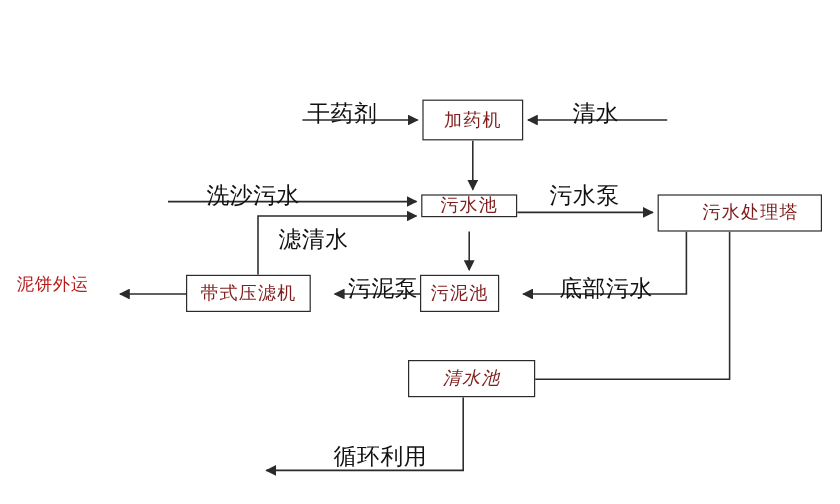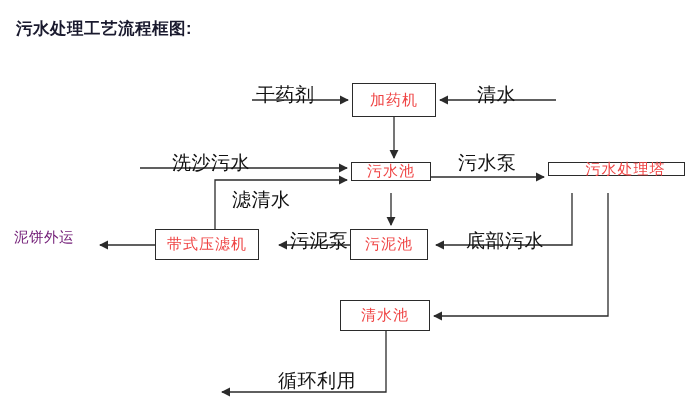--- a/index.html
+++ b/index.html
@@ -32,49 +32,48 @@
     left: 0;
     top: 0;
     width: 700px;
     height: 420px;
   }
   .node {
     position: absolute;
     box-sizing: border-box;
     border: 1.3px solid #2b2b2b;
     background: #ffffff;
-    color: #ef4444;
+    color: #7f1d1d;
     font-size: 15px;
     display: flex;
     align-items: center;
     justify-content: center;
     white-space: nowrap;
     letter-spacing: 1px;
   }
   .edge-label {
     position: absolute;
     font-size: 19px;
     color: #111111;
     white-space: nowrap;
     letter-spacing: 0.5px;
   }
   .term-label {
     position: absolute;
     font-size: 14.5px;
-    color: #701a75;
+    color: #b91c1c;
     white-space: nowrap;
     letter-spacing: 0.5px;
   }
 </style>
 </head>
 <body>
 
 <div id="canvas">
 
-  <div id="title">污水处理工艺流程框图:</div>
 
   <svg id="wires" viewBox="0 0 700 420" xmlns="http://www.w3.org/2000/svg">
     <defs>
       <marker id="arrow" viewBox="0 0 10 10" refX="9" refY="5" markerWidth="7" markerHeight="7" orient="auto-start-reverse">
         <path d="M 0 0 L 10 5 L 0 10 z" fill="#2b2b2b"></path>
       </marker>
     </defs>
     <g stroke="#2b2b2b" stroke-width="1.3" fill="none" marker-end="url(#arrow)">
 
       <path d="M 252 100 L 348 100"></path>
@@ -99,24 +98,24 @@
 
       <path d="M 608 193 L 608 316 L 434 316"></path>
 
       <path d="M 386 331 L 386 392 L 222 392"></path>
     </g>
   </svg>
 
   <div id="nodes-layer">
       <div class="node" style="left: 352px; top: 83px; width: 84px; height: 34px;">加药机</div>
       <div class="node" style="left: 351px; top: 162px; width: 80px; height: 19px;">污水池</div>
-      <div class="node" style="left: 548px; top: 162px; width: 137px; height: 14px; padding-left: 18px;">污水处理塔</div>
+      <div class="node" style="left: 548px; top: 162px; width: 137px; height: 31px; padding-left: 18px;">污水处理塔</div>
       <div class="node" style="left: 155px; top: 229px; width: 104px; height: 31px;">带式压滤机</div>
-      <div class="node" style="left: 350px; top: 229px; width: 78px; height: 31px;">污泥池</div>
-      <div class="node" style="left: 340px; top: 300px; width: 90px; height: 31px;">清水池</div>
+      <div class="node" style="left: 350px; top: 229px; width: 66px; height: 31px;">污泥池</div>
+      <div class="node" style="left: 340px; top: 300px; width: 106px; height: 31px; font-style: italic;">清水池</div>
     </div>
   <div id="edge-labels-layer">
       <div class="edge-label" style="left: 256px; top: 82px;">干药剂</div>
       <div class="edge-label" style="left: 477px; top: 82px;">清水</div>
       <div class="edge-label" style="left: 172px; top: 150px;">洗沙污水</div>
       <div class="edge-label" style="left: 232px; top: 187px;">滤清水</div>
       <div class="edge-label" style="left: 458px; top: 150px;">污水泵</div>
       <div class="edge-label" style="left: 290px; top: 228px;">污泥泵</div>
       <div class="edge-label" style="left: 466px; top: 228px;">底部污水</div>
       <div class="edge-label" style="left: 262px; top: 368px; margin-left: 16px;">循环利用</div>

